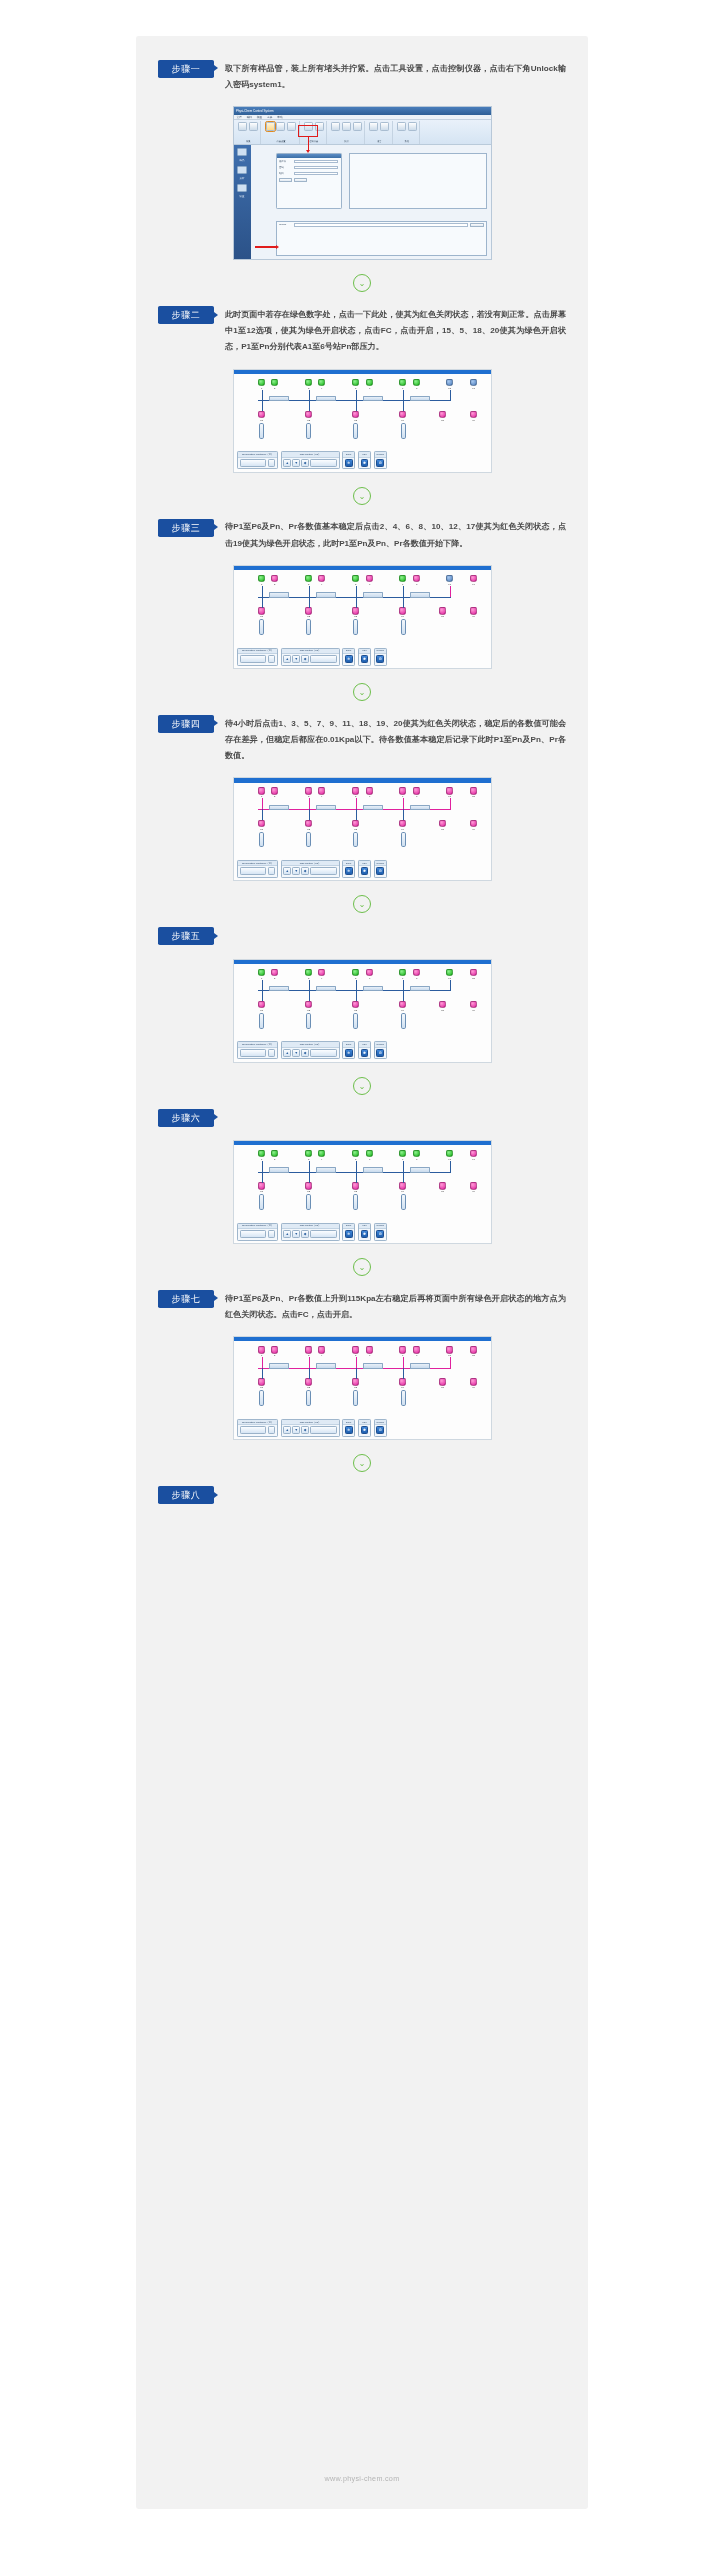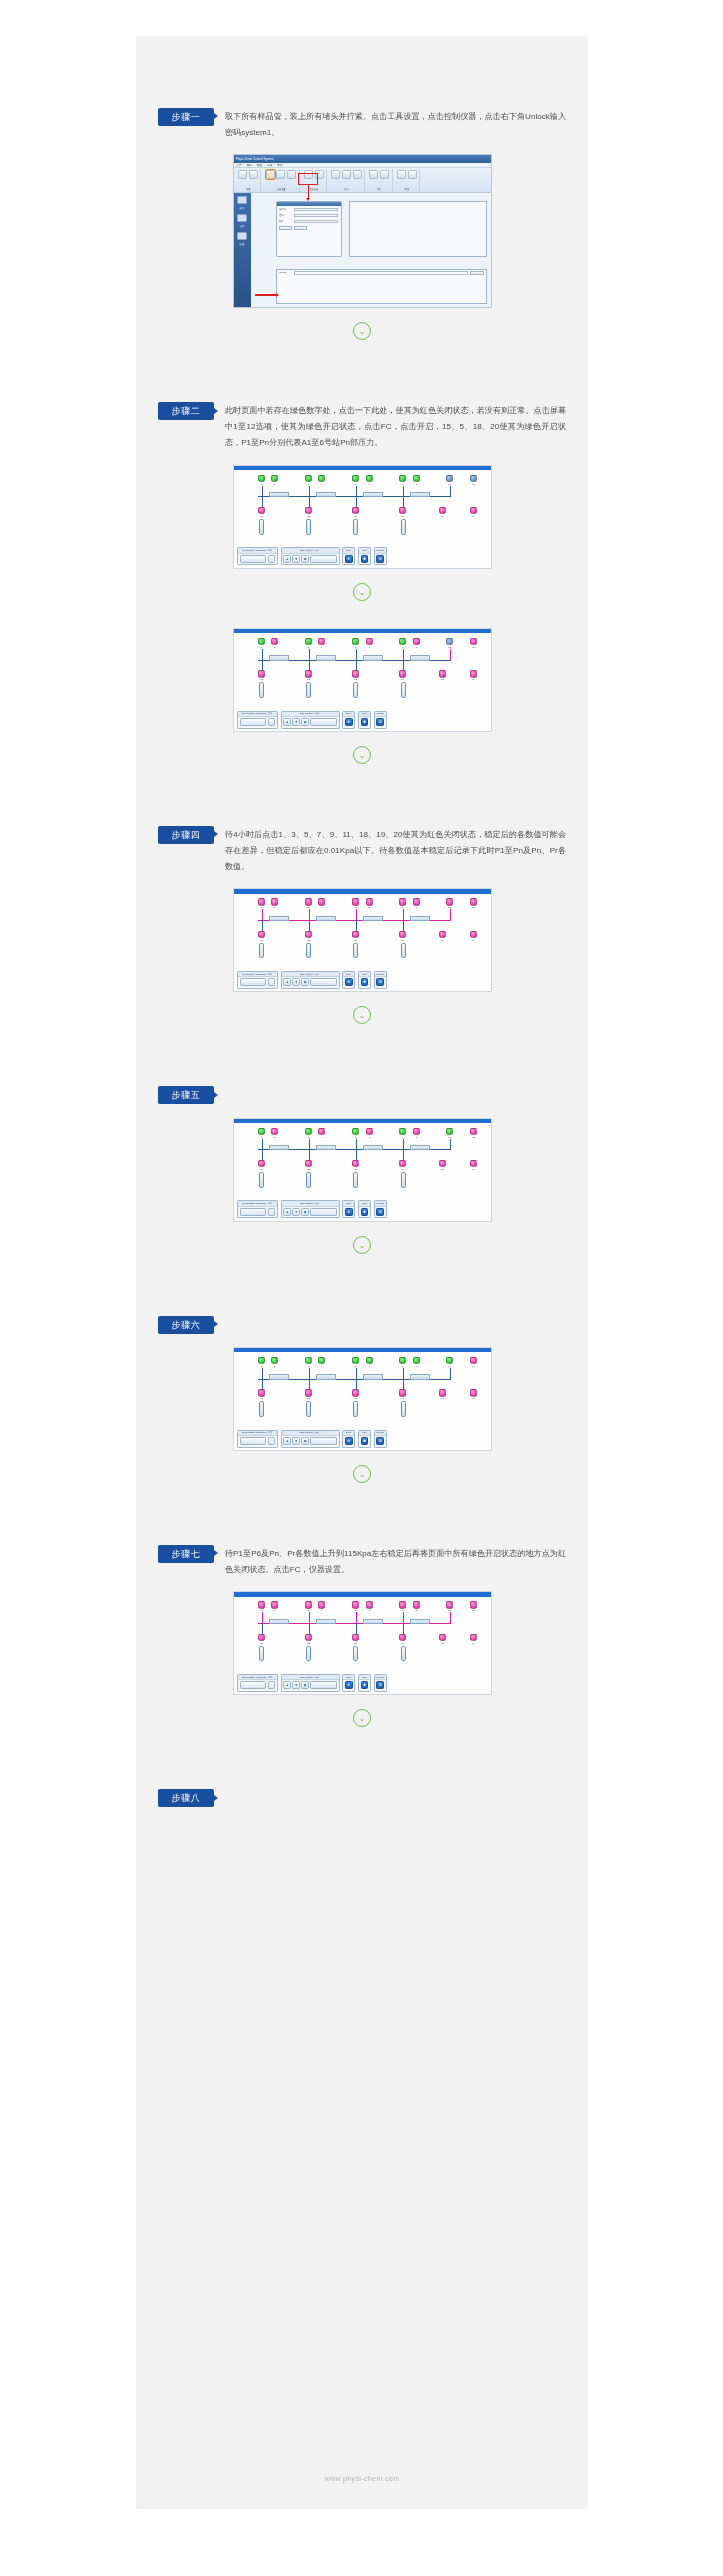--- a/index.html
+++ b/index.html
@@ -23,21 +23,20 @@
     padding: 24px 22px 18px 22px;
   }
   .step-block {
     position: relative;
     margin-bottom: 0;
   }
   .step-head {
     display: flex;
     align-items: flex-start;
     gap: 11px;
-    margin-top: 48px;
   }
   .step-badge {
     flex: 0 0 auto;
     width: 56px; height: 18px;
     background: #1a4fa0;
     color: #ffffff;
     font-size: 9px;
     line-height: 18px;
     text-align: center;
     border-radius: 1.8px;
@@ -53,20 +52,21 @@
     border-bottom: 3.6px solid transparent;
     border-left: 4.2px solid #1a4fa0;
   }
   .step-text {
     flex: 1 1 auto;
     font-size: 8.1px;
     line-height: 2.0;
     color: #4a4a4a;
     text-align: justify;
     padding-top: 0.6px;
+    font-weight: bold;
   }
   .figure-wrap {
     margin: 13.3px 0 0 0;
     display: flex;
     justify-content: center;
   }
   .arrow-sep {
     display: flex;
     justify-content: center;
     align-items: center;
@@ -484,20 +484,24 @@
           </div>
         </div>
       </div>
     </div>
 
     <div class="arrow-sep">
       <div class="arrow-circle">⌄</div>
     </div>
 
     <div class="step-block">
+      <div class="step-head">
+        <div class="step-badge">步骤三</div>
+        <div class="step-text">待P1至P6及Pn、Pr各数值基本稳定后点击2、4、6、8、10、12、17使其为红色关闭状态，点击19使其为绿色开启状态，此时P1至Pn及Pn、Pr各数值开始下降。</div>
+      </div>
       <div class="figure-wrap">
         <div class="scada">
           <div class="scada-top"></div>
           <div class="scada-canvas">
             <div class="node" style="left:24px; top:4.8px;">
                 <div class="bulb green"></div>
                 <div class="node-lbl">1</div>
               </div>
             <div class="node" style="left:37px; top:4.8px;">
                 <div class="bulb pink"></div>
@@ -1044,21 +1048,21 @@
       </div>
     </div>
 
     <div class="arrow-sep">
       <div class="arrow-circle">⌄</div>
     </div>
 
     <div class="step-block">
       <div class="step-head">
         <div class="step-badge">步骤七</div>
-        <div class="step-text">待P1至P6及Pn、Pr各数值上升到115Kpa左右稳定后再将页面中所有绿色开启状态的地方点为红色关闭状态。点击FC，仪器设置。</div>
+        <div class="step-text">待P1至P6及Pn、Pr各数值上升到115Kpa左右稳定后再将页面中所有绿色开启状态的地方点为红色关闭状态。点击FC，点击开启。</div>
       </div>
       <div class="figure-wrap">
         <div class="scada">
           <div class="scada-top"></div>
           <div class="scada-canvas">
             <div class="node" style="left:24px; top:4.8px;">
                 <div class="bulb pink"></div>
                 <div class="node-lbl">1</div>
               </div>
             <div class="node" style="left:37px; top:4.8px;">

